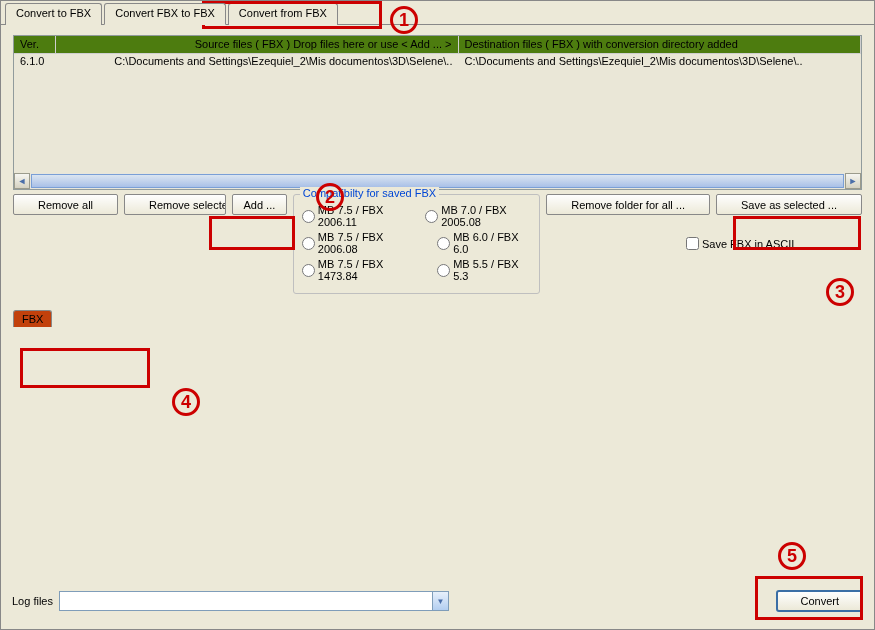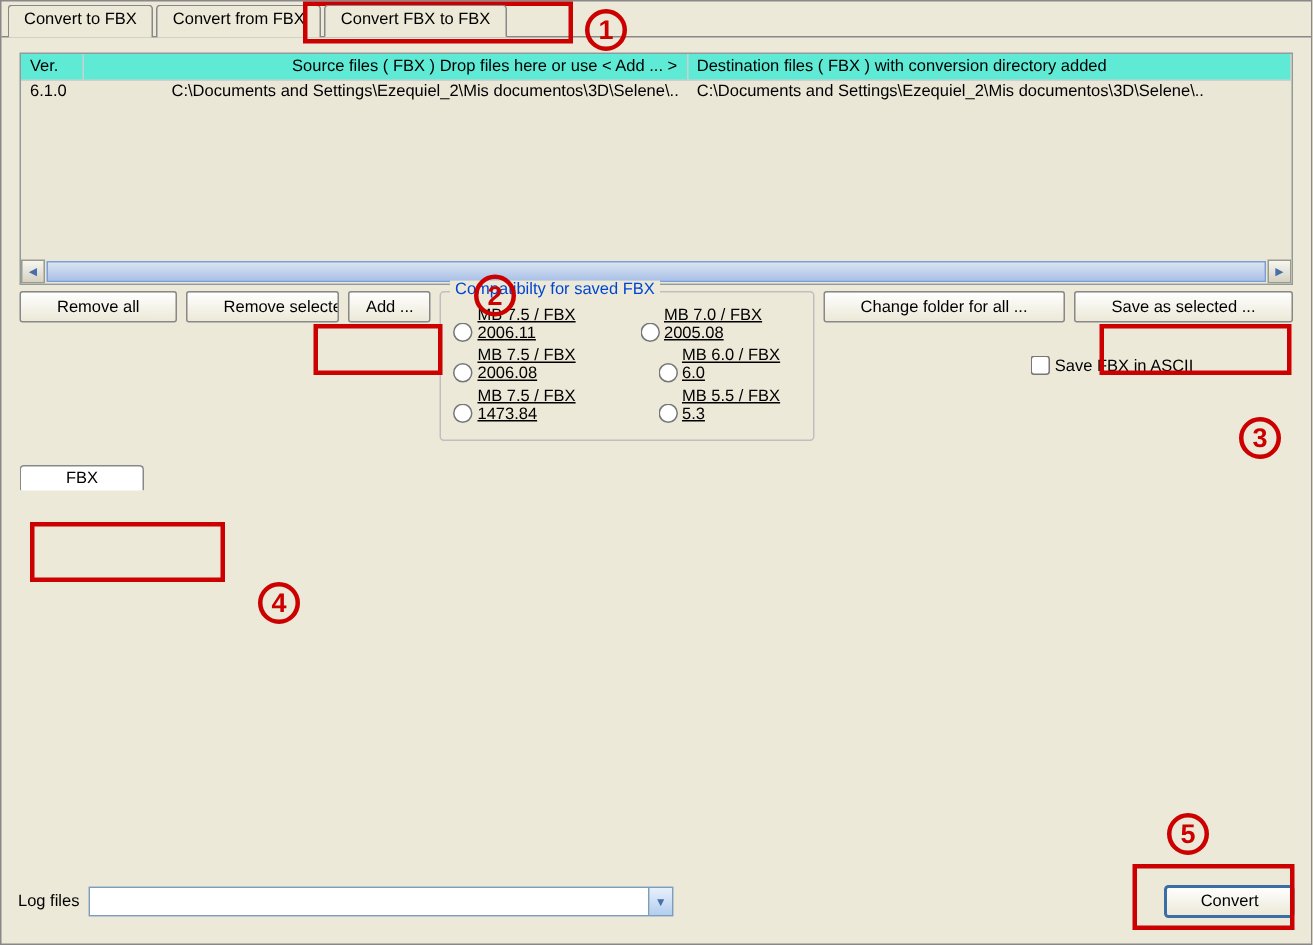--- a/index.html
+++ b/index.html
@@ -3,59 +3,59 @@
 <meta charset="utf-8">
 <style>
   * { box-sizing: border-box; font-family: Tahoma, Arial, sans-serif; font-size: 11px; }
   body { margin: 0; padding: 0; background: #ece9d8; width: 875px; height: 630px; position: relative; overflow: hidden; }
   .window { width: 875px; height: 630px; background: #ece9d8; border: 1px solid #888; }
   .tabs { display: flex; padding: 0 4px; height: 22px; margin-top: 2px; }
   .tab { padding: 3px 10px; border: 1px solid #888; background: #ece9d8; border-bottom: none; margin-right: 2px; cursor: pointer; border-radius: 3px 3px 0 0; text-align: right; }
   .tab.active { background: #ece9d8; border-bottom: 1px solid #ece9d8; position: relative; z-index: 2; }
   .tab-content { border-top: 1px solid #888; margin-top: -1px; padding: 10px 12px; }
   .file-area { border: 1px solid #919b9c; background: #eae7d7; height: 155px; overflow: hidden; position: relative; }
-  .file-header { display: flex; background: #5eead4; height: 18px; border-bottom: 1px solid #cfcfcf; }
+  .file-header { display: flex; background: #4d7c0f; height: 18px; border-bottom: 1px solid #cfcfcf; }
   .fh-col { padding: 2px 6px; border-right: 1px solid #cfcfcf; white-space: nowrap; overflow: hidden; }
   .fh-ver { width: 42px; }
   .fh-src { flex: 1; min-width: 0; text-align: right; }
   .fh-dst { flex: 1; min-width: 0; }
   .file-row { display: flex; height: 16px; }
   .fr-col { padding: 1px 6px; white-space: nowrap; overflow: hidden; }
   .scroll-track { position: absolute; bottom: 0; left: 0; right: 0; height: 16px; background: #e8e6db; display: flex; }
   .scroll-btn { width: 16px; height: 16px; background: linear-gradient(#f6f6f1,#d5d2c2); border: 1px solid #9b9b8c; display:flex; align-items:center; justify-content:center; font-size:9px; color:#4a6ea9; }
   .scroll-bar { flex:1; background: linear-gradient(#dbe5f1,#a9c0e7); margin:1px; border:1px solid #7a9fd6; }
   .btnrow { display: flex; align-items: flex-start; margin-top: 4px; gap: 6px; }
   .btn { padding: 2px 24px; border: 1px solid #888; background: linear-gradient(#fefefe,#ece9d8); cursor: pointer; border-radius: 2px; white-space: nowrap; height: 21px; display: inline-flex; align-items: center; }
   .group { border: 1px solid #bfbfbf; border-radius: 3px; padding: 6px 8px 8px 8px; background: #ece9d8; position: relative; }
   .group-title { position: absolute; top: -8px; left: 6px; background: #ece9d8; padding: 0 3px; color: #0046d5; }
   .radio-row { display: flex; gap: 18px; margin: 3px 0; }
-  .radio-item { display: flex; align-items: flex-end; gap: 3px; text-decoration: underline; }
+  .radio-item { display: flex; align-items: center; gap: 3px; }
   .radio-item input { margin: 0; }
   .check-item { display: flex; align-items: center; gap: 3px; }
   .check-item input { margin: 0; }
   .subtabs { display: flex; margin-top: 16px; }
-  .subtab { padding: 2px 30px; border: 1px solid #888; background: #ffffff; border-bottom: none; border-radius: 3px 3px 0 0; }
+  .subtab { padding: 2px 8px; border: 1px solid #888; background: #c2410c; border-bottom: none; border-radius: 3px 3px 0 0; }
   .subcontent { border: 1px solid #919b9c; background: #eae6d6; padding: 12px; height: 220px; position: relative; }
   .inner-panel { border: 1px solid #919b9c; background: #eae6d6; height: 100px; margin-top: 50px; }
   .bottom-row { display: flex; align-items: center; padding: 0 12px; position: absolute; bottom: 18px; left: 0; right: 0; margin-top: 12px; }
   .select { border: 1px solid #7f9db9; background: #fff; height: 20px; width: 390px; display: flex; align-items: center; }
   .select-arrow { margin-left: auto; width: 16px; height: 18px; background: linear-gradient(#e7f0fb,#b3cef0); border-left: 1px solid #7f9db9; display:flex; align-items:center; justify-content:center; font-size:8px; color:#4a6ea9; }
   .convert-btn { margin-left: auto; padding: 3px 22px; border: 2px solid #3a6ea5; background: linear-gradient(#fefefe,#ece9d8); cursor: pointer; border-radius: 3px; }
   
   .anno { position: absolute; border: 3px solid #c00; pointer-events: none; }
   .circ { position: absolute; width: 28px; height: 28px; border: 3px solid #c00; border-radius: 50%; display:flex; align-items:center; justify-content:center; color:#c00; font-weight:bold; font-size:18px; pointer-events:none; background: transparent; }
 </style>
 </head>
 <body>
 
 <div class="window">
   <div class="tabs">
     <div class="tab">Convert to FBX</div>
+    <div class="tab active">Convert FBX to FBX</div>
     <div class="tab">Convert from FBX</div>
-    <div class="tab active">Convert FBX to FBX</div>
   </div>
   <div class="tab-content">
     <div class="file-area">
       <div class="file-header">
         <div class="fh-col fh-ver">Ver.</div>
         <div class="fh-col fh-src">Source files ( FBX )       Drop files here or use &lt; Add ... &gt;</div>
         <div class="fh-col fh-dst">Destination files ( FBX ) with conversion directory added</div>
       </div>
       <div class="file-row">
         <div class="fr-col fh-ver">6.1.0</div>
@@ -103,21 +103,21 @@
             </label>
           <label class="radio-item">
               <input type="radio" name="c" style="">
               <span>MB 5.5 / FBX 5.3</span>
             </label>
         </div>
       </div>
 
       <div style="display:flex;flex-direction:column;gap:22px;margin-left:auto;">
         <div style="display:flex;gap:6px;">
-          <button class="btn">Change folder for all ...</button>
+          <button class="btn">Remove folder for all ...</button>
           <button class="btn">Save as selected ...</button>
         </div>
         <label class="check-item" style="margin-left:72px;justify-content:center;">
             <input type="checkbox" style="">
             <span>Save FBX in ASCII</span>
           </label>
       </div>
     </div>
 
     <div class="subtabs">

